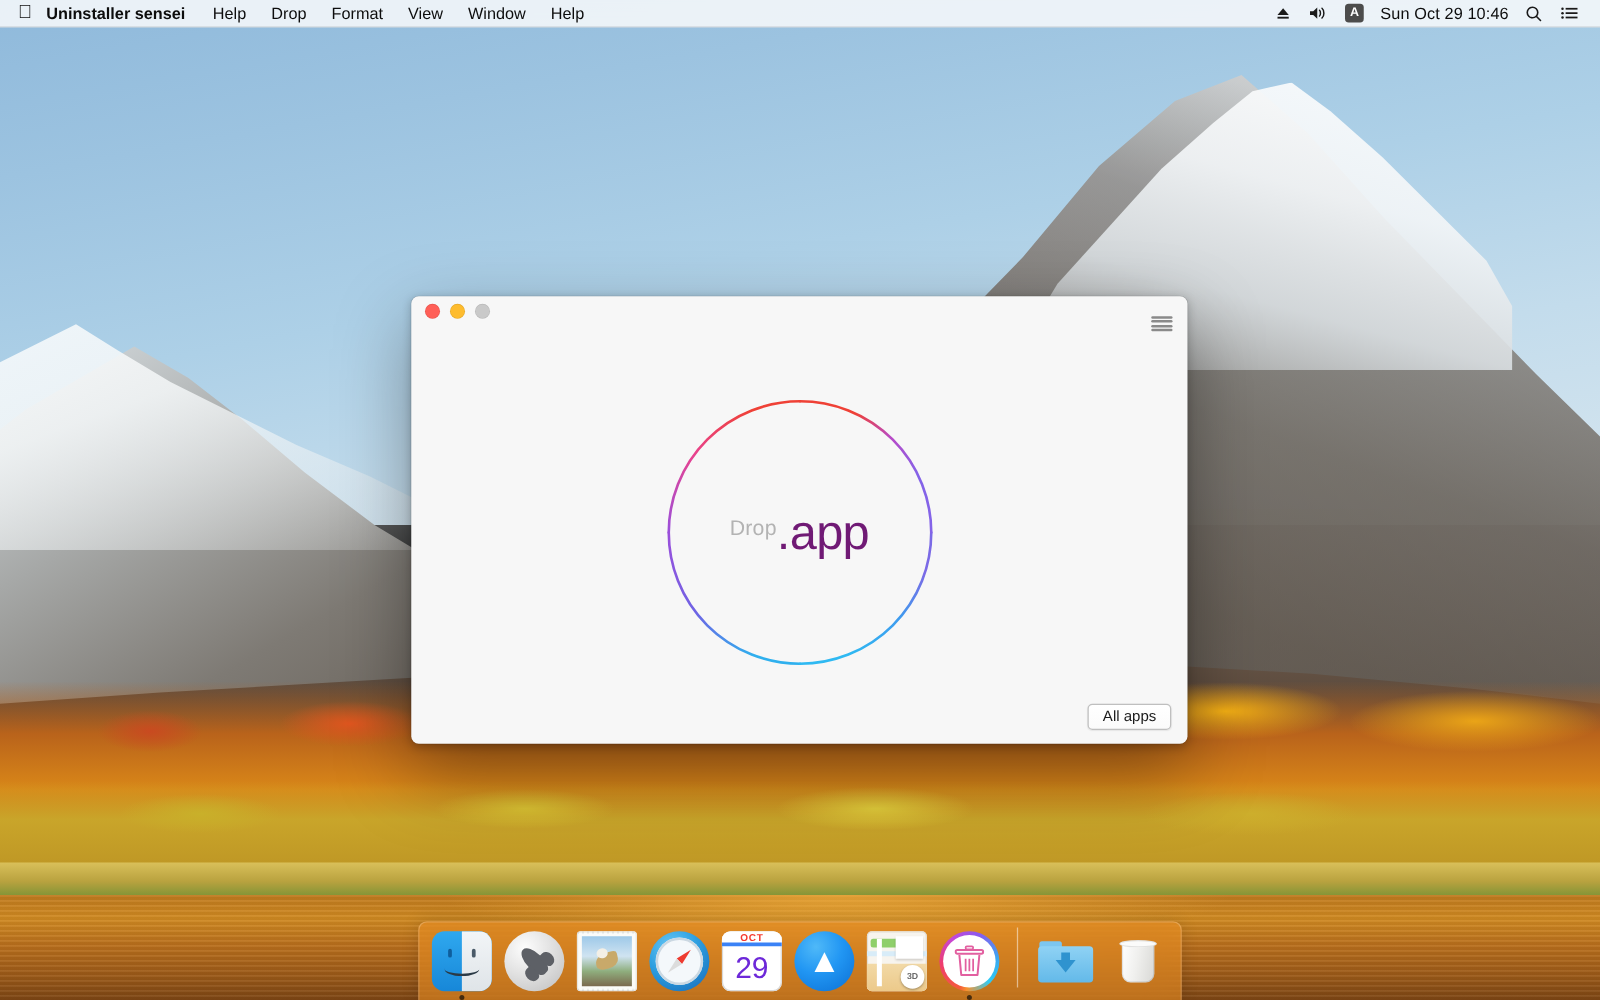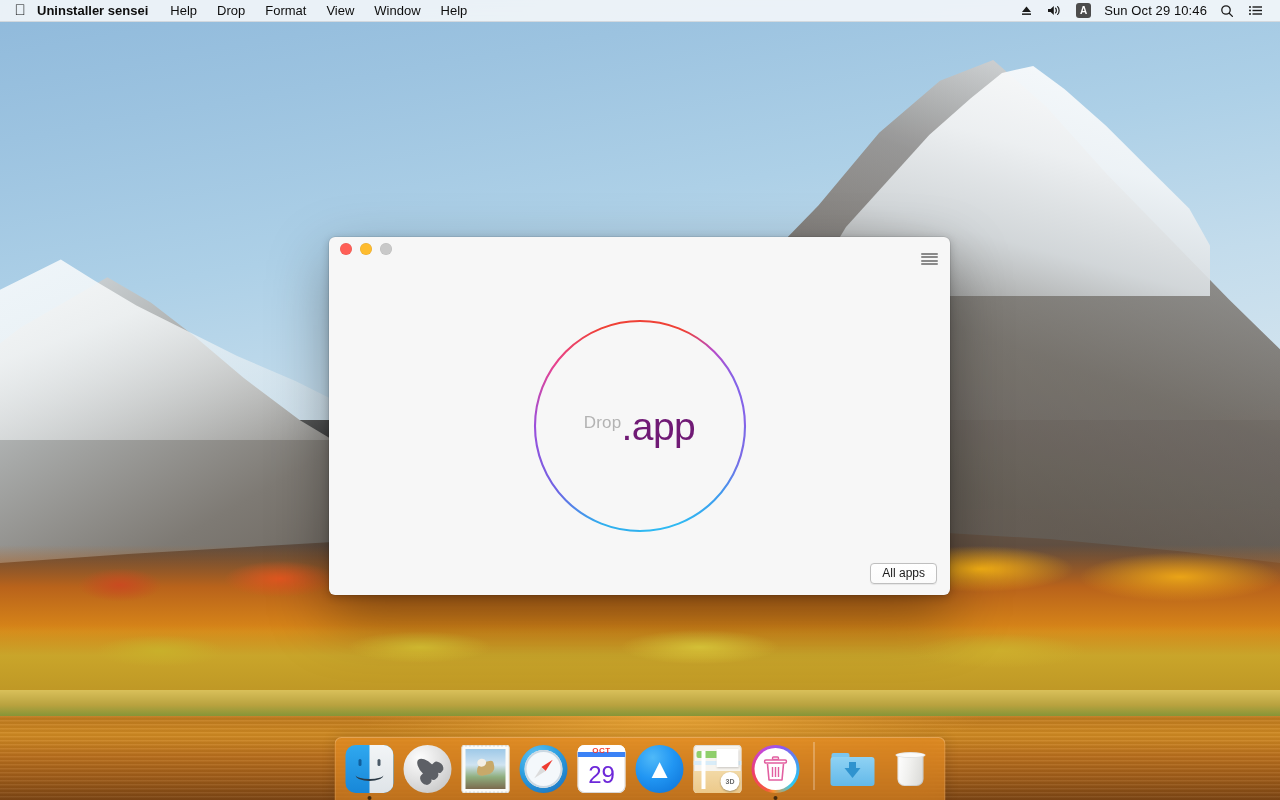--- a/index.html
+++ b/index.html
@@ -219,21 +219,21 @@
 
   
   .ic-safari { background:radial-gradient(circle at 36% 26%, #67c7f5 0%, #2d9fe0 45%, #1565b5 100%); position:relative; }
   .ic-safari .dial { position:absolute; inset:5px; border-radius:50%; background:#f4f8fb; box-shadow:inset 0 0 0 2px #cbd8e2; }
   .ic-safari .needle { position:absolute; left:50%; top:50%; transform:translate(-50%,-50%) rotate(45deg); width:6px; height:26px; }
   .ic-safari .needle:before { content:""; position:absolute; top:0; left:0; width:0; height:0; border-left:3px solid transparent; border-right:3px solid transparent; border-bottom:13px solid #ee3b30; }
   .ic-safari .needle:after  { content:""; position:absolute; bottom:0; left:0; width:0; height:0; border-left:3px solid transparent; border-right:3px solid transparent; border-top:13px solid #dcdcdc; }
 
   
   .ic-cal { background:#ffffff; border-radius:7px; overflow:hidden; position:relative; box-shadow:inset 0 0 0 1px #d8d8d8; }
-  .ic-cal .cal-top { height:12px; background:#ffffff; color:#f5392f; font-size:8px; font-weight:bold; text-align:center; line-height:12px; letter-spacing:0.6px; border-bottom:5px solid #3b82f6; }
+  .ic-cal .cal-top { height:12px; background:#ffffff; color:#f5392f; font-size:8px; font-weight:bold; text-align:center; line-height:12px; letter-spacing:0.6px; border-bottom:3px solid #3b82f6; }
   .ic-cal .cal-day { height:36px; display:flex; align-items:center; justify-content:center; font-size:24px; color:#6d28d9; line-height:1; }
 
   
   .ic-appstore { background:radial-gradient(circle at 36% 26%, #4fb9f8 0%, #2196f3 45%, #0b6fd4 100%); position:relative; }
   .ic-appstore .glyph { position:absolute; left:50%; top:50%; transform:translate(-50%,-50%); color:#fff; font-size:27px; line-height:1; font-weight:300; }
 
   
   .ic-maps { background:#f7f4ee; border-radius:4px; position:relative; overflow:hidden; box-shadow:inset 0 0 0 1px #e1ddd4; }
   .ic-maps .water { position:absolute; left:0; bottom:0; width:100%; height:45%; background:linear-gradient(180deg,#f2d9a6 0%, #ecc98a 100%); }
   .ic-maps .grn { position:absolute; left:3px; top:6px; width:28px; height:7px; background:#8fcf6b; border-radius:2px; }

